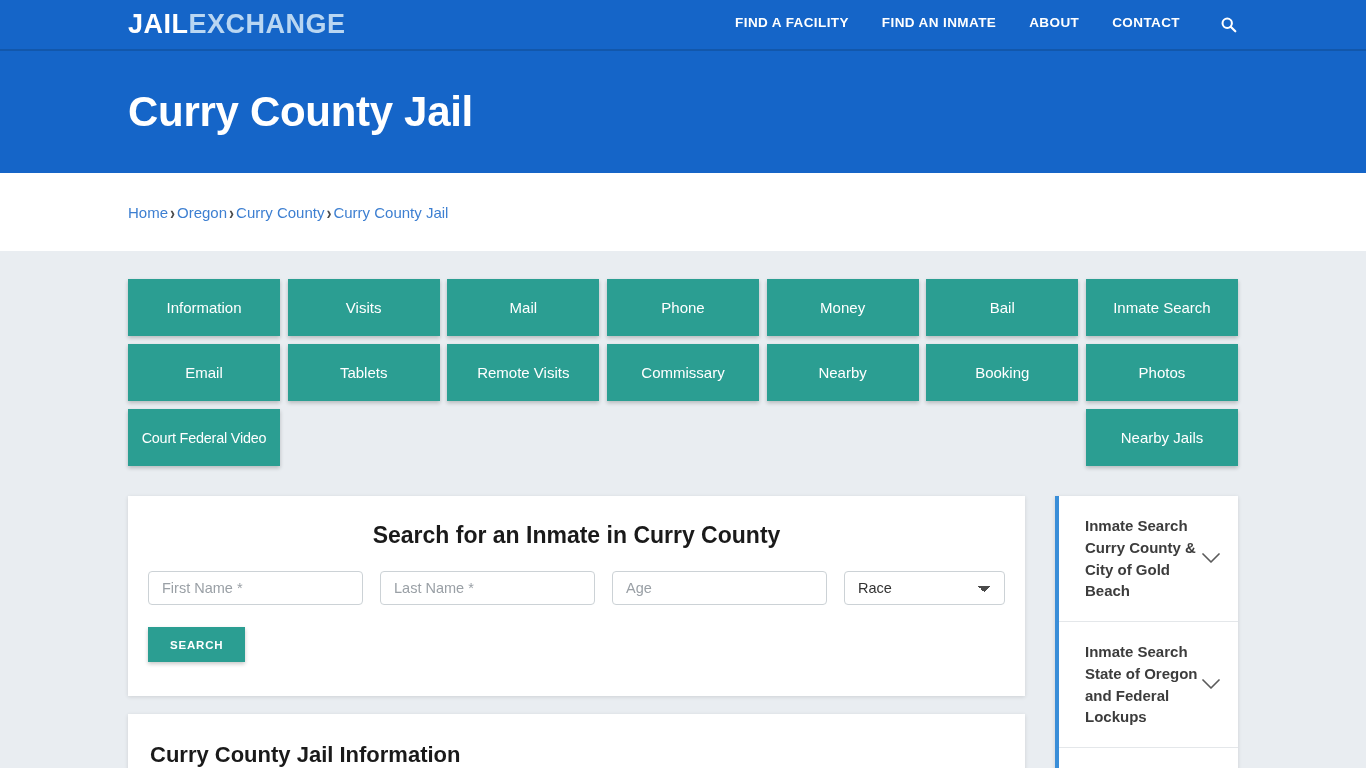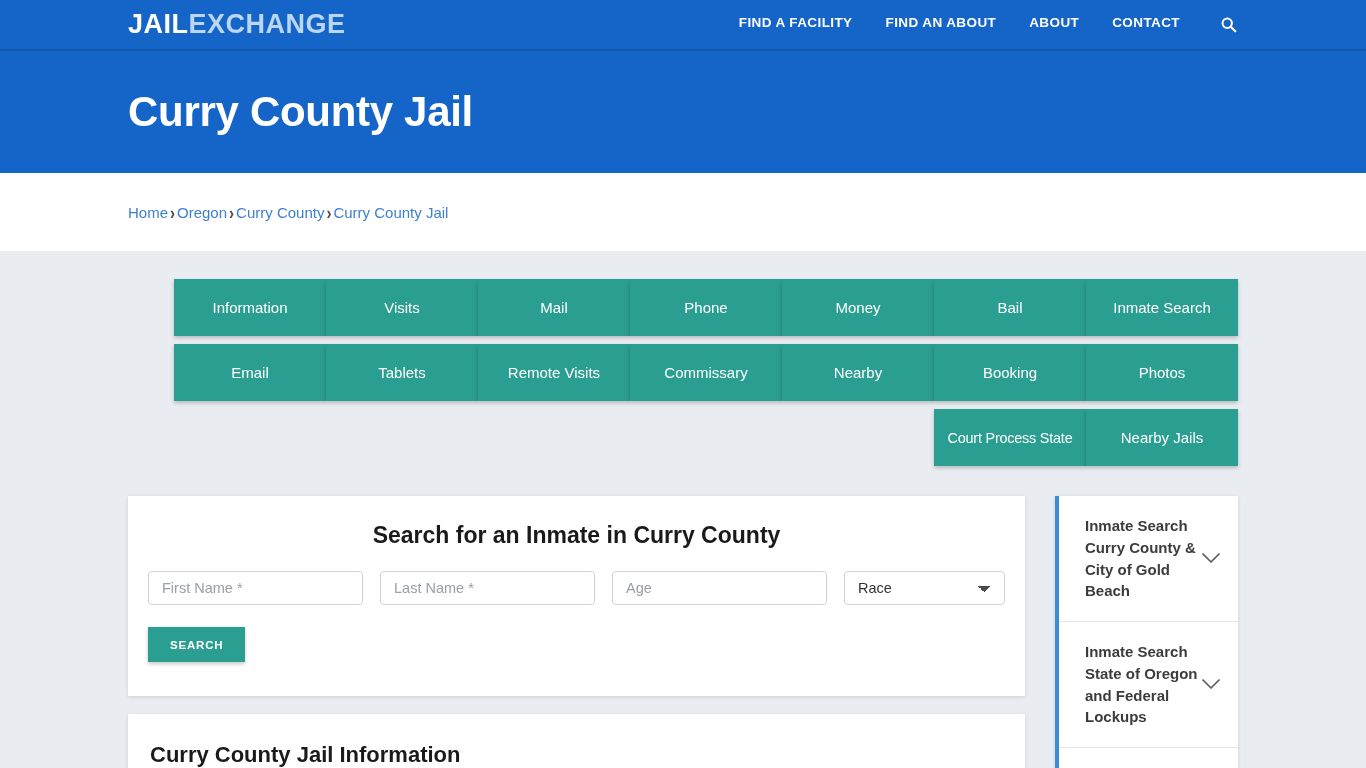--- a/index.html
+++ b/index.html
@@ -79,21 +79,21 @@
   .crumbs a { color:#3d7fd1; text-decoration:none; white-space:nowrap; }
   .crumbs .sep {
     color:#4a4a4a; font-size:15px; font-weight:bold;
     transform:scaleY(1.25); display:inline-block;
   }
 
   
   .grid-wrap { padding:28px 128px 0; }
   .btn-row {
     display:flex;
-    justify-content:flex-end;
+    justify-content:space-between;
     gap:0;
     margin-bottom:8px;
   }
   .tile {
     flex:0 0 152px;
     height:57px;
     background:#2b9e92;
     color:#ffffff;
     font-size:15px;
     display:flex;
@@ -197,21 +197,21 @@
 </style>
 </head>
 <body>
 
 <div class="topbar">
   <div class="logo">
     <span class="l-jail">JAIL</span><span class="l-exchange">EXCHANGE</span>
   </div>
   <div class="nav">
     <a href="#">FIND A FACILITY</a>
-    <a href="#">FIND AN ABOUT</a>
+    <a href="#">FIND AN INMATE</a>
     <a href="#">ABOUT</a>
     <a href="#">CONTACT</a>
     <span class="search-icon-btn">
       <svg width="17" height="17" viewBox="0 0 20 20" fill="none">
         <circle cx="8.5" cy="8.5" r="5.5" stroke="#ffffff" stroke-width="2.4"></circle>
         <line x1="12.6" y1="12.6" x2="18" y2="18" stroke="#ffffff" stroke-width="2.6" stroke-linecap="round"></line>
       </svg>
     </span>
   </div>
 </div>
@@ -245,21 +245,21 @@
   <div class="btn-row">
     <div class="tile">Email</div>
     <div class="tile">Tablets</div>
     <div class="tile">Remote Visits</div>
     <div class="tile">Commissary</div>
     <div class="tile">Nearby</div>
     <div class="tile">Booking</div>
     <div class="tile">Photos</div>
   </div>
   <div class="btn-row">
-    <div class="tile tight">Court Process State</div>
+    <div class="tile tight">Court Federal Video</div>
     <div class="tile">Nearby Jails</div>
   </div>
 </div>
 
 <div class="main">
 
   <div class="col-left">
 
     <div class="card search-card">
       <h2>Search for an Inmate in Curry County</h2>

